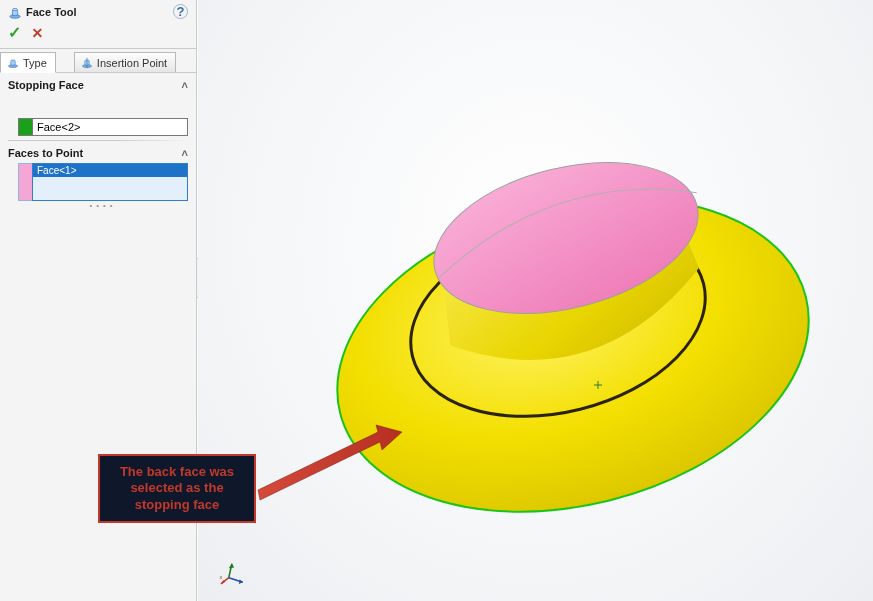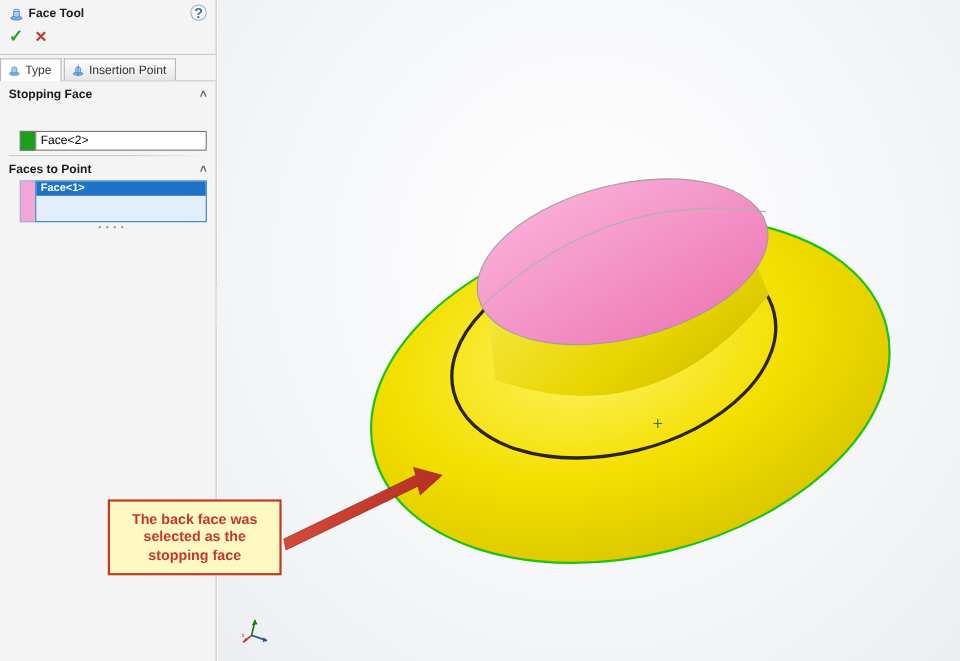--- a/index.html
+++ b/index.html
@@ -61,21 +61,21 @@
   }
   .tab {
     display: flex;
     align-items: center;
     gap: 4px;
     padding: 4px 8px 3px 6px;
     font-size: 11px;
     border: 1px solid #b8b8b8;
     border-bottom: none;
     background: linear-gradient(#fdfdfd,#e6e6e6);
-    margin-right: 2px;
+    margin-right: 18px;
     cursor: pointer;
     position: relative;
   }
   .tab.active {
     background: #fefefe;
     border-bottom: 1px solid #fefefe;
     top: 1px;
   }
   .form-icon {
     width: 12px; height: 12px;
@@ -137,21 +137,20 @@
     border: 1px solid #2f7fd1;
     background: #e3f0fb;
     height: 38px;
     position: relative;
   }
   .faces-item {
     background: #1e72c7;
     color: #fff;
     font-size: 10px;
     padding: 1px 4px;
-    font-weight: bold;
   }
   .faces-grip {
     text-align: center;
     color: #999;
     font-size: 8px;
     margin-left: 10px;
     letter-spacing: 4px;
   }
   .collapse-handle {
     position: absolute;
@@ -171,21 +170,21 @@
     position: absolute;
     left: 198px; top: 0;
     width: 675px; height: 601px;
     background: radial-gradient(ellipse at 50% 40%, #ffffff 0%, #f5f6f8 60%, #eceef1 100%);
   }
   .callout {
     position: absolute;
     left: 98px; top: 454px;
     width: 158px;
     border: 2px solid #c0392b;
-    background: #fef9c3;
+    background: #0f172a;
     padding: 8px 6px;
     text-align: center;
     color: #c0392b;
     font-weight: bold;
     font-size: 13px;
     line-height: 1.25;
   }
   .triad {
     position: absolute;
     left: 219px;

